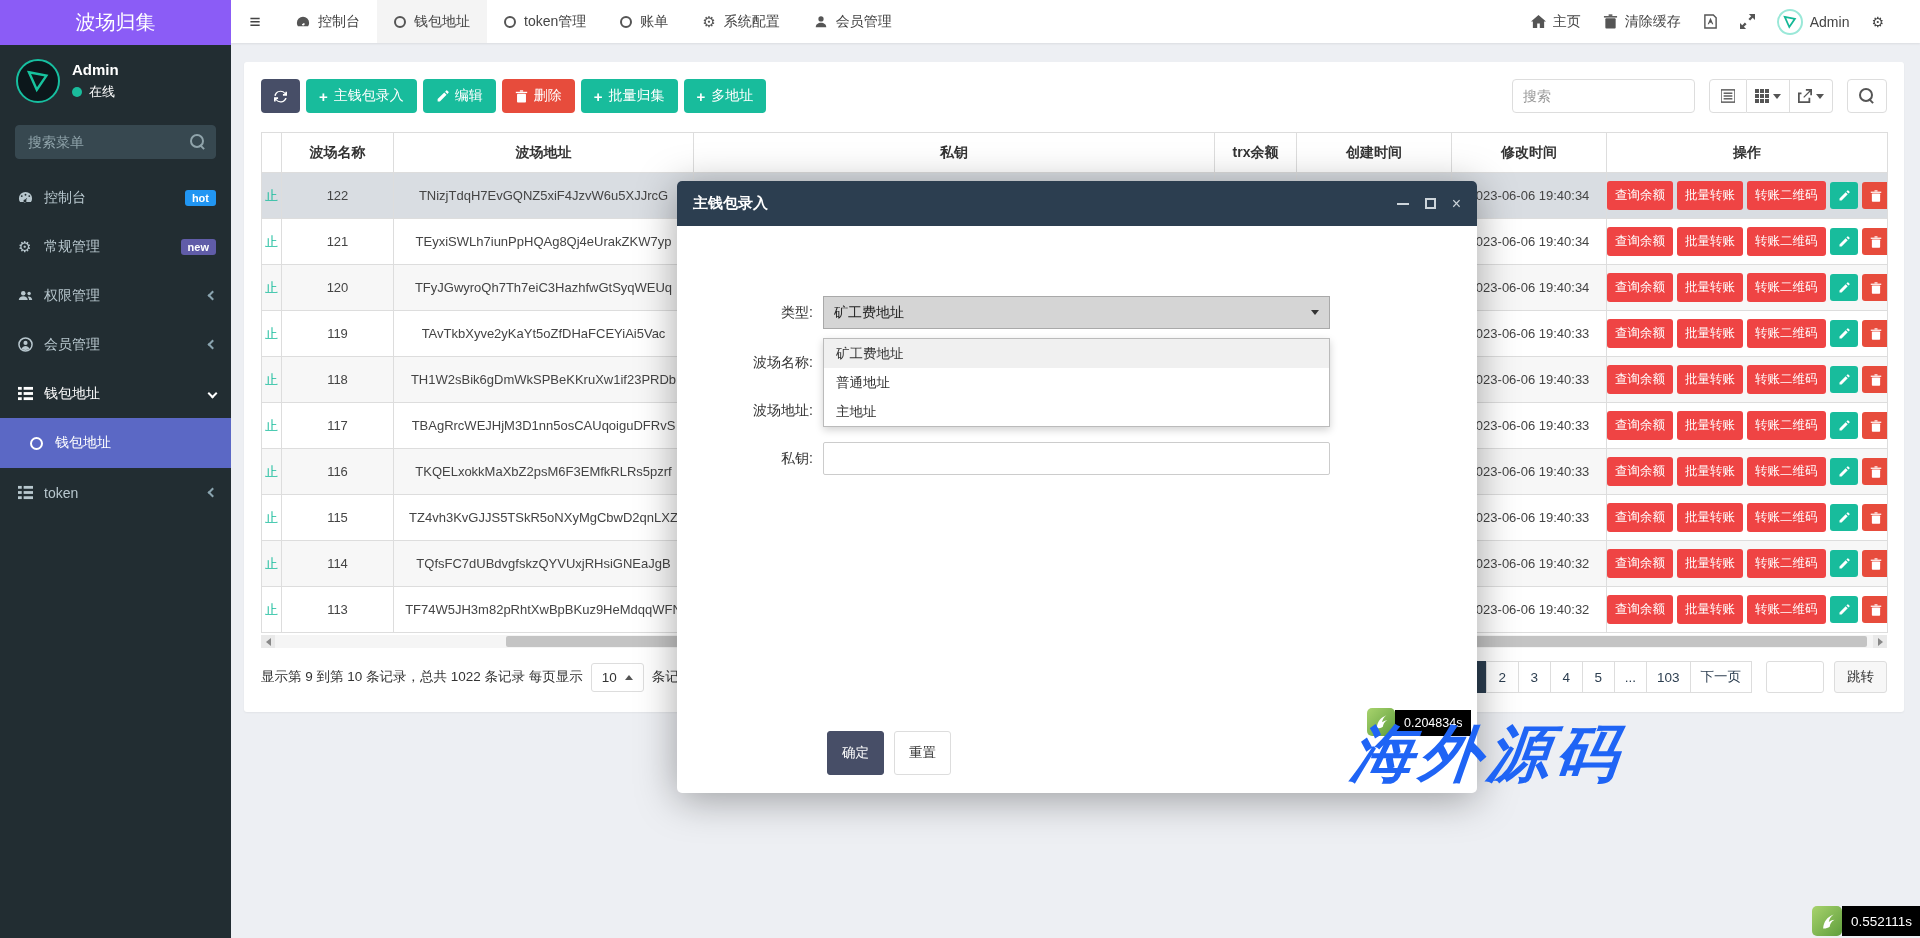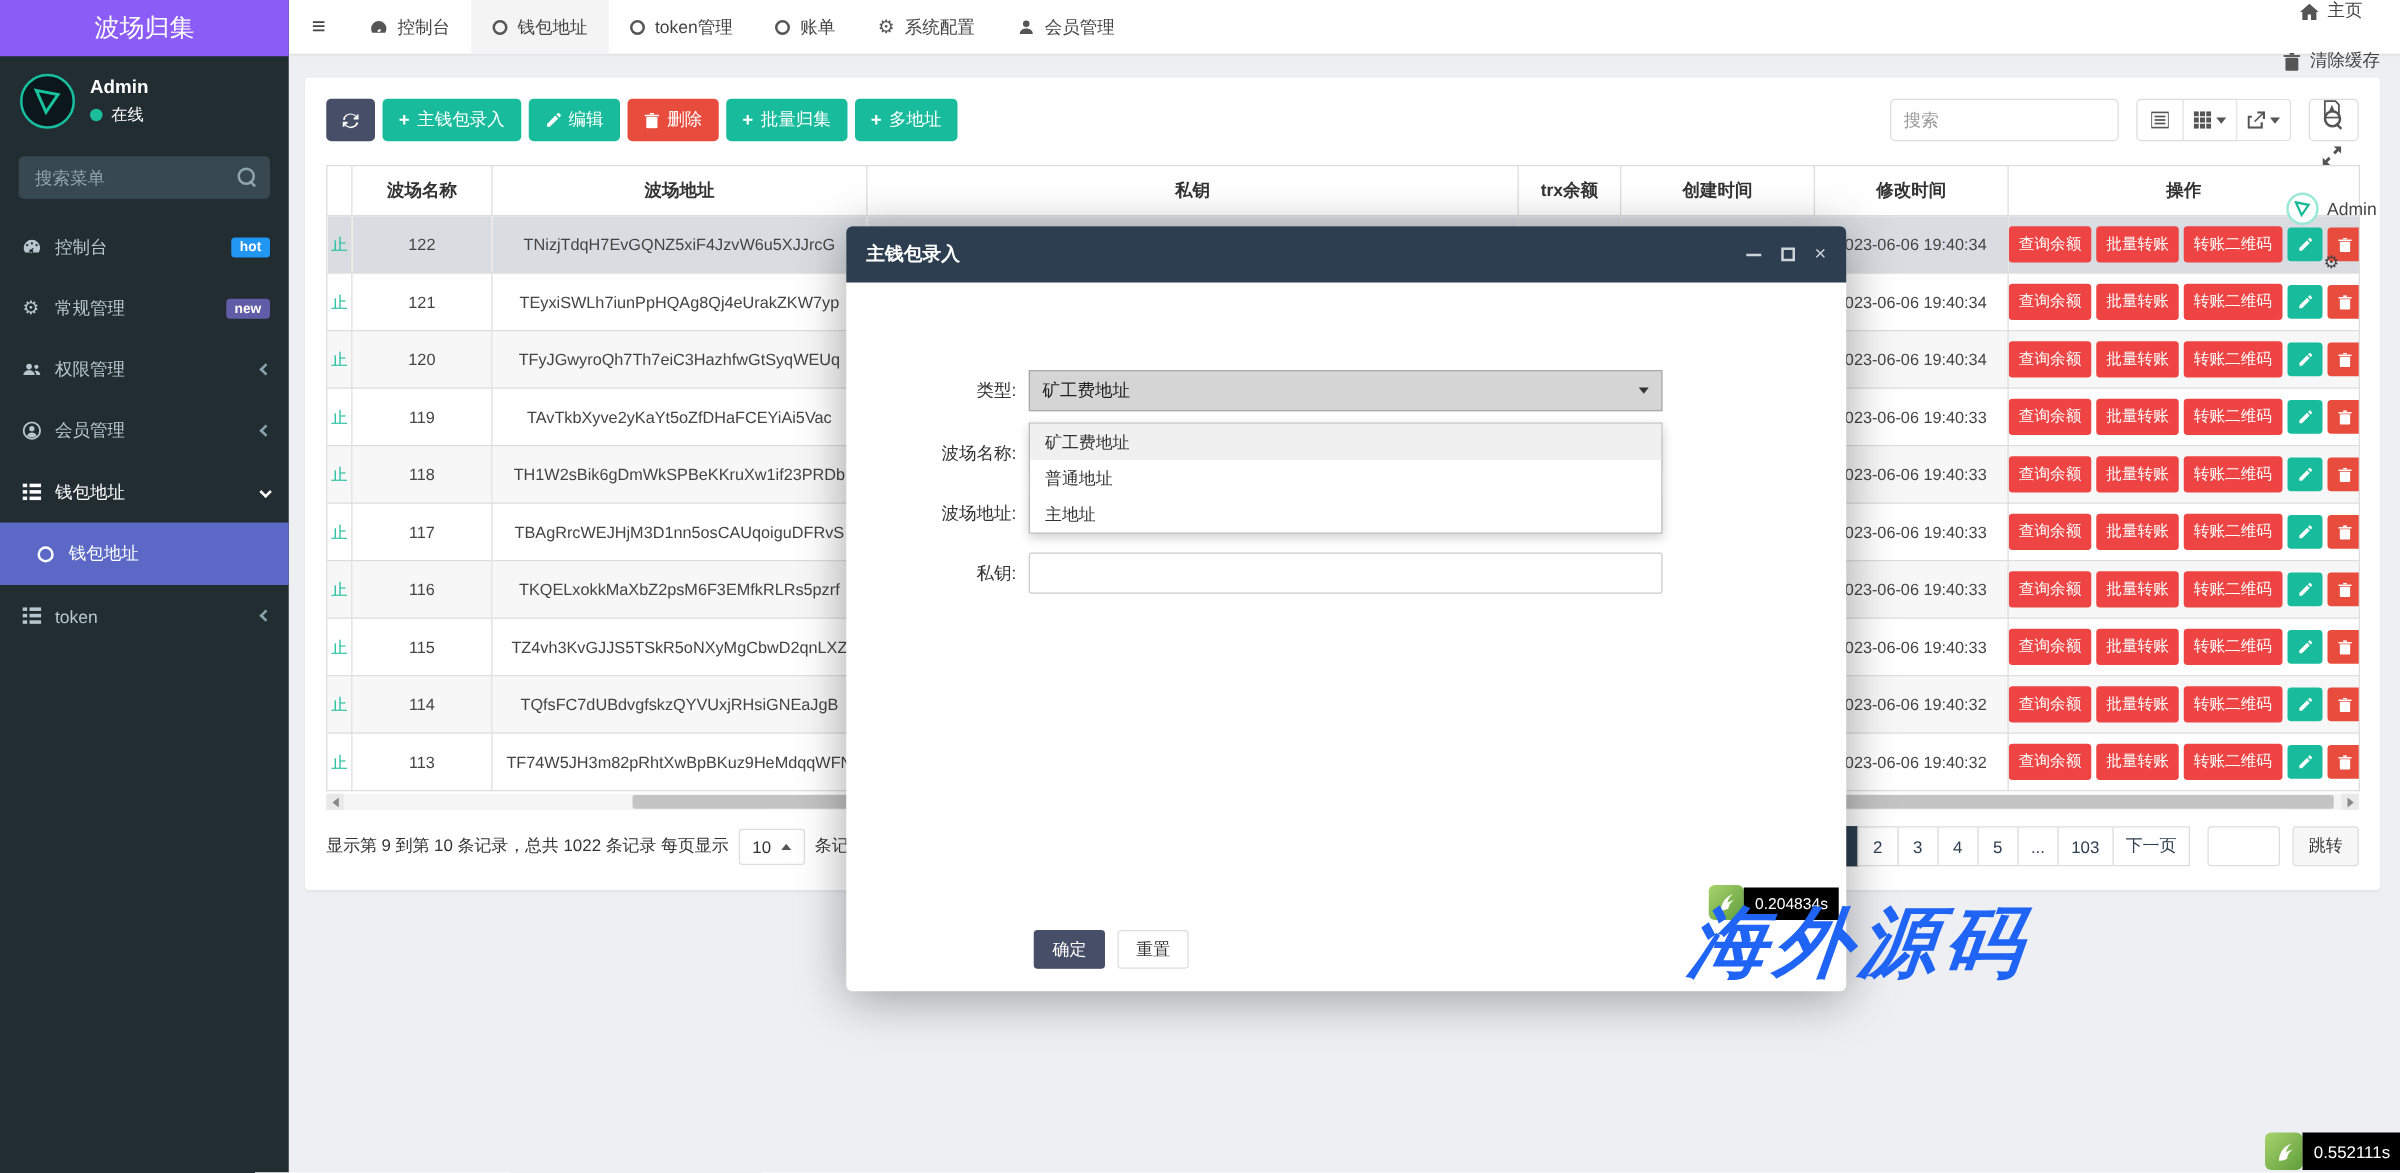--- a/index.html
+++ b/index.html
@@ -38,21 +38,21 @@
   .gearglyph { font-size:15px; line-height:1; }
 
   
   .navbar { position:absolute; left:231px; top:0; right:0; height:43px; background:#fff; display:flex; align-items:stretch; z-index:4; box-shadow:0 1px 2px rgba(0,0,0,.08); }
   .nav-burger { width:48px; display:flex; align-items:center; justify-content:center; font-size:19px; color:#444; cursor:pointer; }
   .nav-tabs { display:flex; }
   .nav-tab { display:flex; align-items:center; gap:8px; padding:0 17px; font-size:14px; color:#444; cursor:pointer; }
   .nav-tab.active { background:#f4f4f4; }
   .nav-tab .circle-o { border-color:#555; width:12px; height:12px; }
   .nav-tab svg { width:14px; height:14px; fill:#555; }
-  .nav-right { margin-left:auto; display:flex; align-items:center; gap:22px; padding-right:16px;flex-direction:column; }
+  .nav-right { margin-left:auto; display:flex; align-items:center; gap:22px; padding-right:36px; }
   .nav-link { display:flex; align-items:center; gap:7px; font-size:14px; color:#444; cursor:pointer; }
   .nav-link svg { width:15px; height:15px; fill:#555; }
   .mini-avatar { width:26px; height:26px; border-radius:50%; border:2px solid #9ae8d8; background:#fff; display:flex; align-items:center; justify-content:center; }
   .mini-avatar svg { width:14px; height:14px; }
 
   
   .card { position:absolute; left:244px; top:62px; width:1660px; height:650px; background:#fff; border-radius:3px; padding:17px; z-index:1; box-shadow:0 1px 2px rgba(0,0,0,.05); }
   .toolbar { display:flex; align-items:flex-start; margin-bottom:19px; }
   .btn { border:none; border-radius:4px; color:#fff; font-size:14px; height:34px; padding:0 13px; cursor:pointer; display:inline-flex; align-items:center; gap:6px; font-family:inherit; }
   .btn + .btn { margin-left:6px; }
@@ -119,21 +119,21 @@
   .modal-body { position:relative; height:567px; }
   .f-label { position:absolute; left:20px; width:116px; text-align:right; font-size:14px; color:#333; }
   .f-ctl { position:absolute; left:146px; width:507px; }
   .sel { height:33px; background:#d5d5d5; border:1px solid #a9a9a9; display:flex; align-items:center; padding:0 10px; font-size:14px; color:#222; cursor:pointer; }
   .sel .caret-dn { margin-left:auto; border-top-color:#333; }
   .txt { height:33px; width:100%; border:1px solid #ccc; border-radius:2px; padding:0 10px; font-size:14px; outline:none; }
   .dd-panel { position:absolute; left:146px; top:112px; width:507px; background:#fff; border:1px solid #bbb; box-shadow:0 3px 8px rgba(0,0,0,.18); z-index:5; }
   .dd-opt { height:29px; display:flex; align-items:center; padding:0 12px; font-size:13.5px; color:#333; cursor:pointer; }
   .dd-opt.hl { background:#f0f0f0; }
   .modal-foot { position:absolute; left:0; right:0; bottom:18px; padding-left:150px; display:flex; gap:10px; }
-  .mbtn { height:31px; padding:0 14px; border-radius:3px; font-size:13.5px; cursor:pointer; font-family:inherit;text-align:right; }
+  .mbtn { height:44px; padding:0 14px; border-radius:3px; font-size:13.5px; cursor:pointer; font-family:inherit;text-align:right; }
   .mbtn.ok { background:#474e67; border:1px solid #474e67; color:#fff; }
   .mbtn.reset { background:#fff; border:1px solid #ddd; color:#333; }
 
   
   .trace { position:absolute; display:flex; align-items:flex-end; z-index:60; }
   .trace-ico { border-radius:5px; background:linear-gradient(135deg,#a8d36d,#5f9e3c); display:flex; align-items:center; justify-content:center; }
   .trace-ico svg { width:70%; height:70%; }
   .trace-time { background:#000; color:#fff; display:flex; align-items:center; padding:0 9px; }
   .trace-modal { left:1367px; top:708px; }
   .trace-modal .trace-ico { width:28px; height:28px; }

